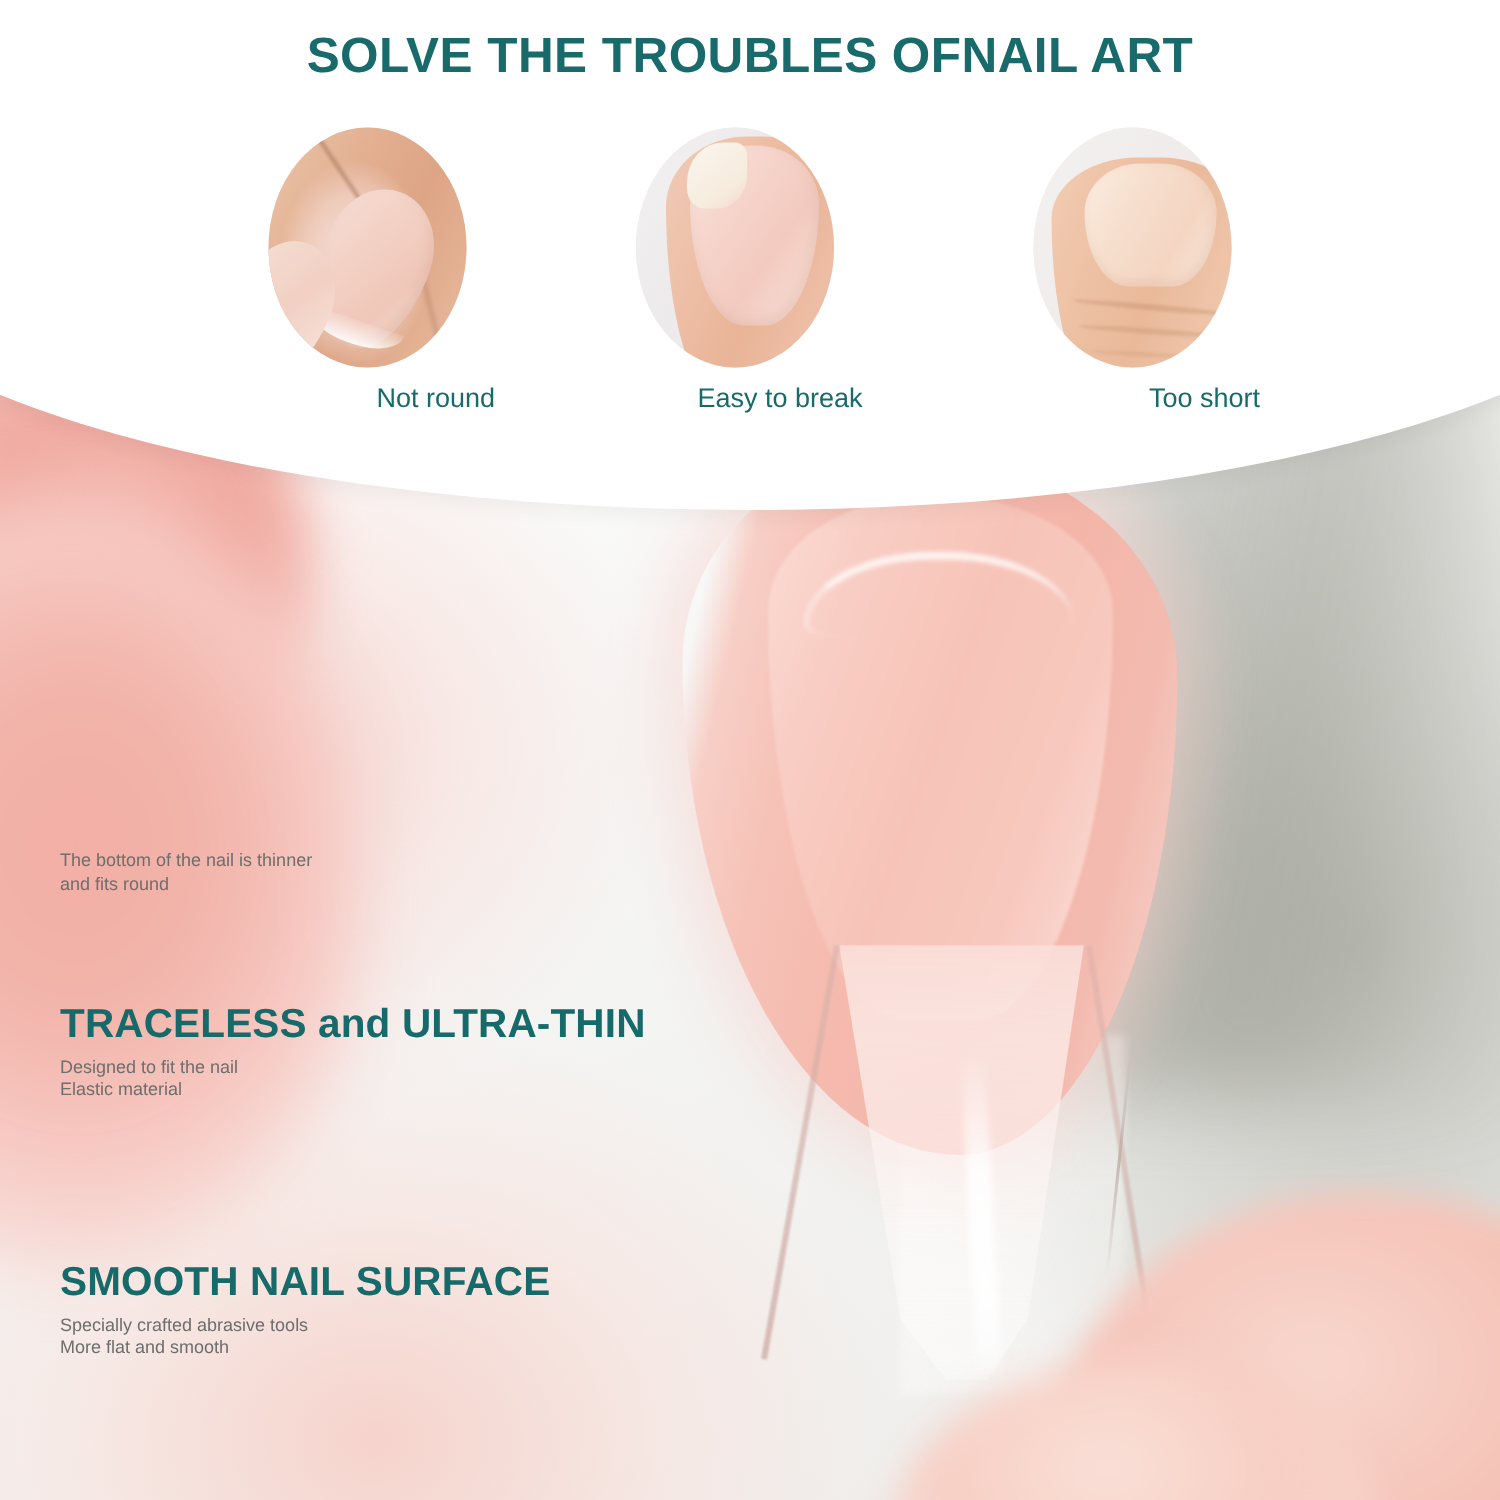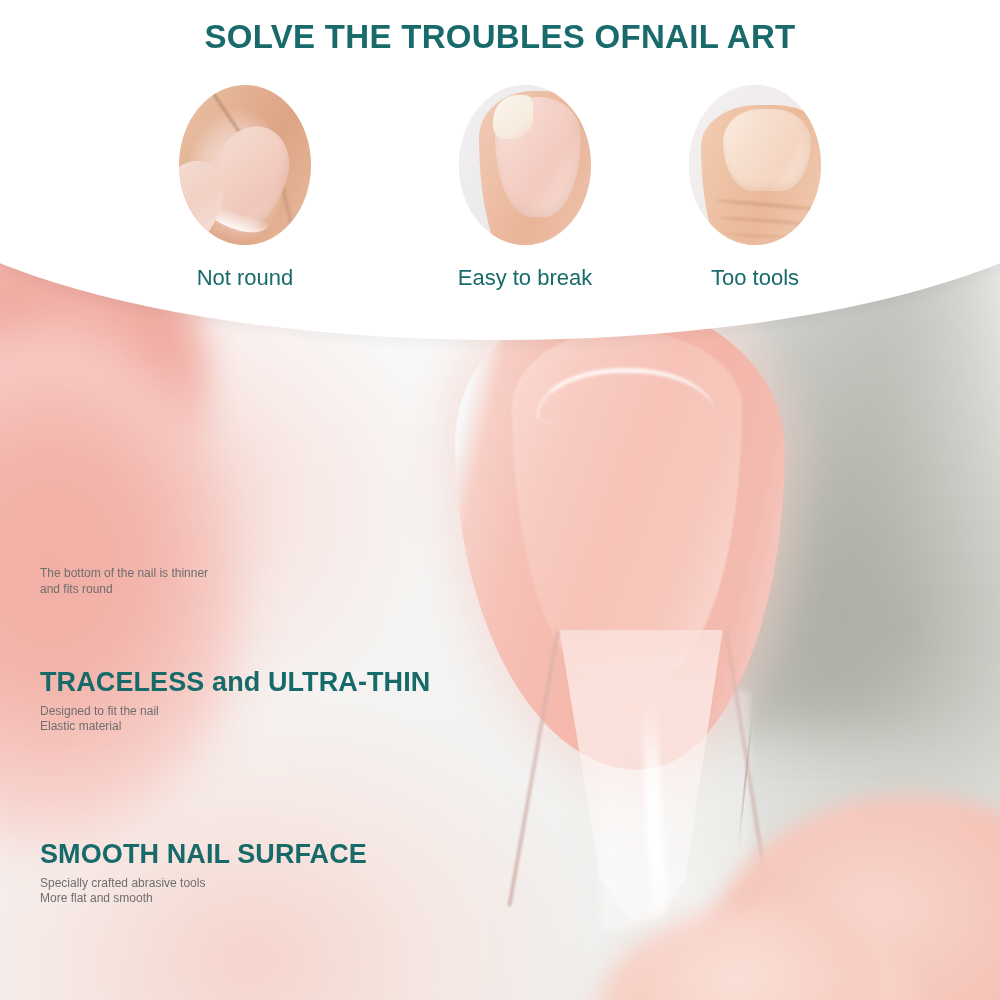--- a/index.html
+++ b/index.html
@@ -155,22 +155,22 @@
   .problem {
     position:absolute; width:170px;
   }
   .problem .circle {
     width:132px; height:160px; margin:0 auto;
     border-radius:50%;
     overflow:hidden; position:relative;
     background:#f0e6e2;
   }
   .problem .cap {
-    margin-top:20px; text-align:center;
-    font-size:22px; color:#186B6B; white-space:nowrap;
+    margin-top:10px; text-align:right;
+    font-size:18px; color:#186B6B; white-space:nowrap;
   }
 
   
   .c1 {
     position:absolute; inset:-6px;
     background:
       radial-gradient(ellipse 70px 95px at 44% 56%, rgba(250,236,232,0.95) 0%, rgba(246,223,217,0.55) 48%, rgba(240,206,196,0.0) 72%),
       linear-gradient(118deg, #e9c3a8 0%, #e7bb9e 18%, #e2ae8f 38%, #dda585 58%, #e3b092 78%, #e9bfa3 100%);
   }
   .c1-nail {
@@ -287,39 +287,39 @@
     <div class="circle">
       <div class="c1"></div>
       <div class="c1-crease"></div>
       <div class="c1-crease2"></div>
       <div class="c1-nail"></div>
       <div class="c1-nail2"></div>
     </div>
     <div class="cap">Not round</div>
   </div>
 
-  <div class="problem" style="left:440px; top:85px;">
+  <div class="problem" style="left:405px; top:85px;">
     <div class="circle">
       <div class="c2"></div>
       <div class="c2-thumb"></div>
       <div class="c2-nail"></div>
     </div>
     <div class="cap">Easy to break</div>
   </div>
 
   <div class="problem" style="left:670px; top:85px;">
     <div class="circle">
       <div class="c3"></div>
       <div class="c3-thumb"></div>
       <div class="c3-nail"></div>
       <div class="c3-knuckle1"></div>
       <div class="c3-knuckle2"></div>
       <div class="c3-knuckle3"></div>
     </div>
-    <div class="cap">Too tools</div>
+    <div class="cap">Too short</div>
   </div>
 
   <div class="feature" style="top:560px;">
     <p>
       <span>The bottom of the nail is thinner</span>
       <span>and fits round</span>
     </p>
   </div>
 
   <div class="feature" style="top:668px;">

